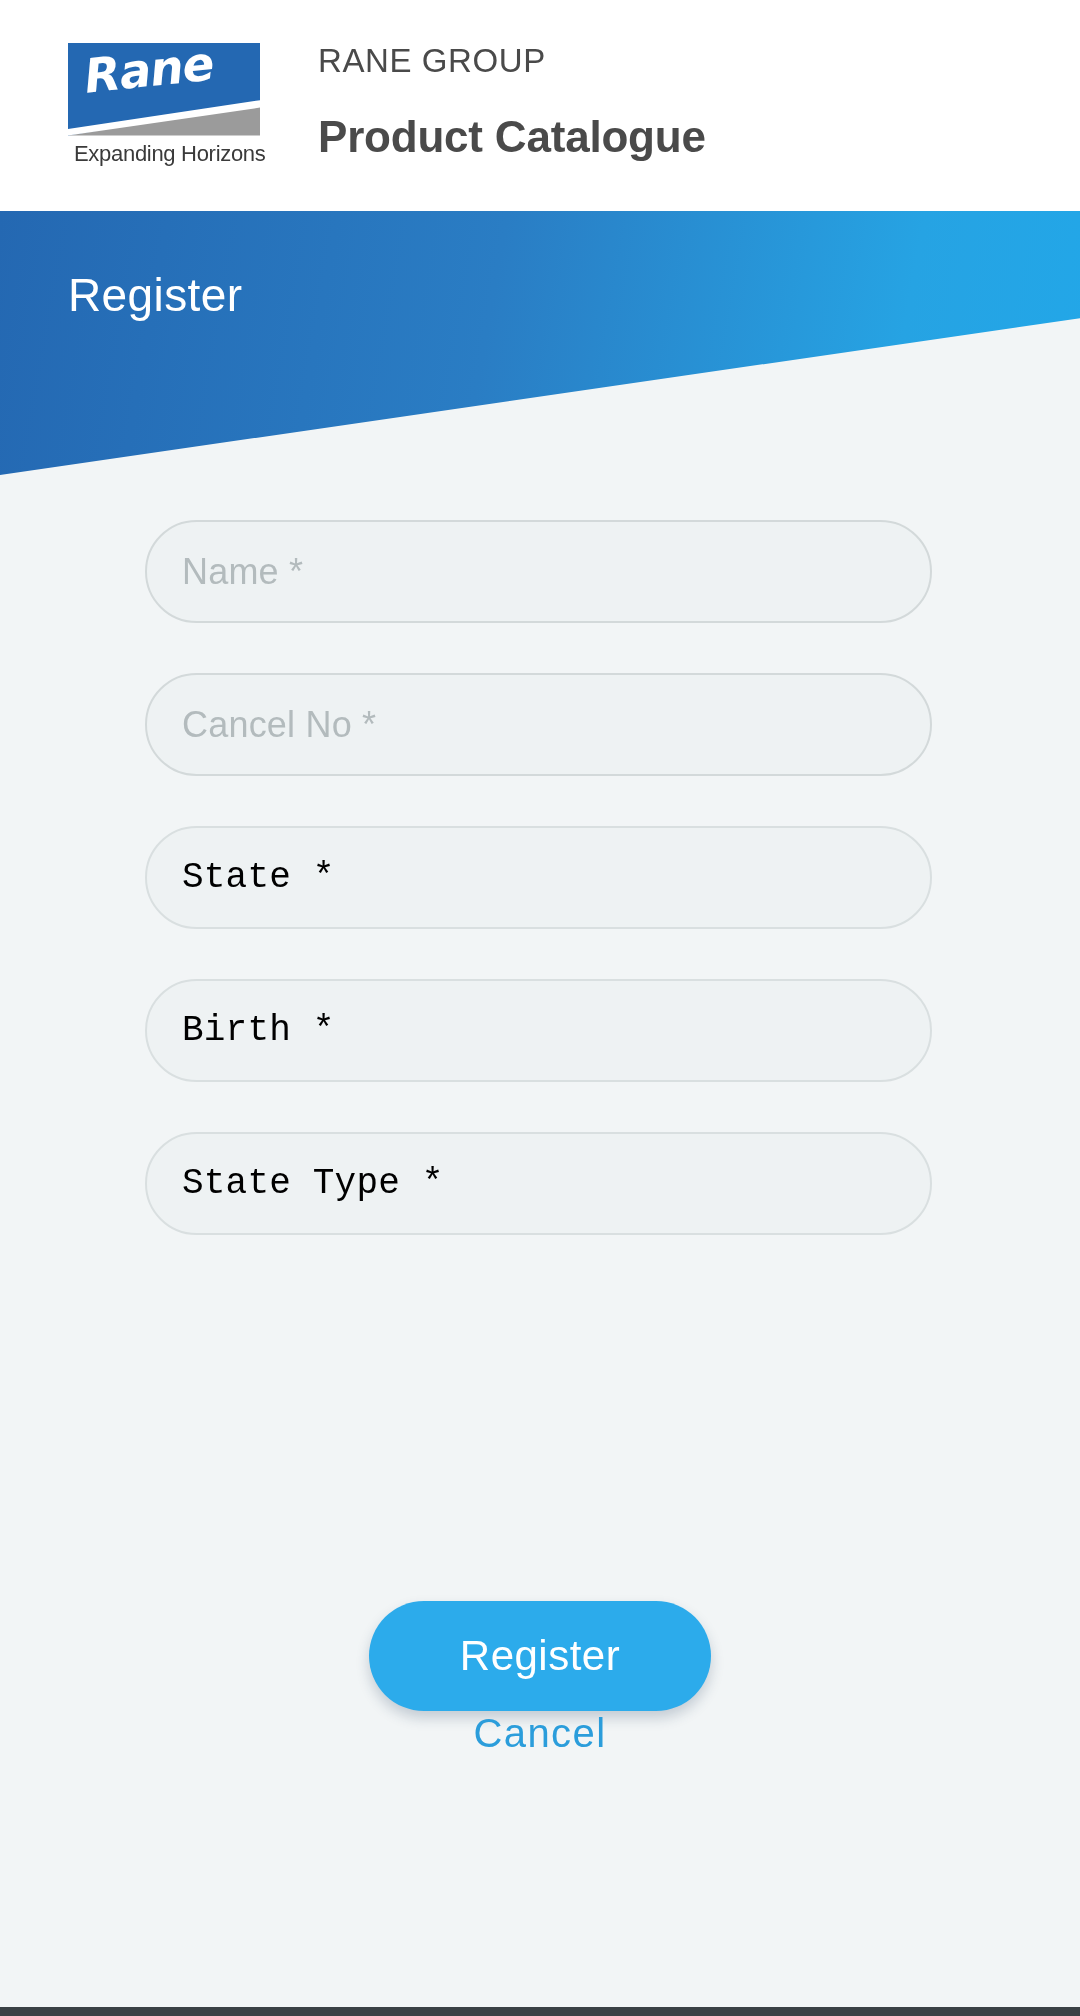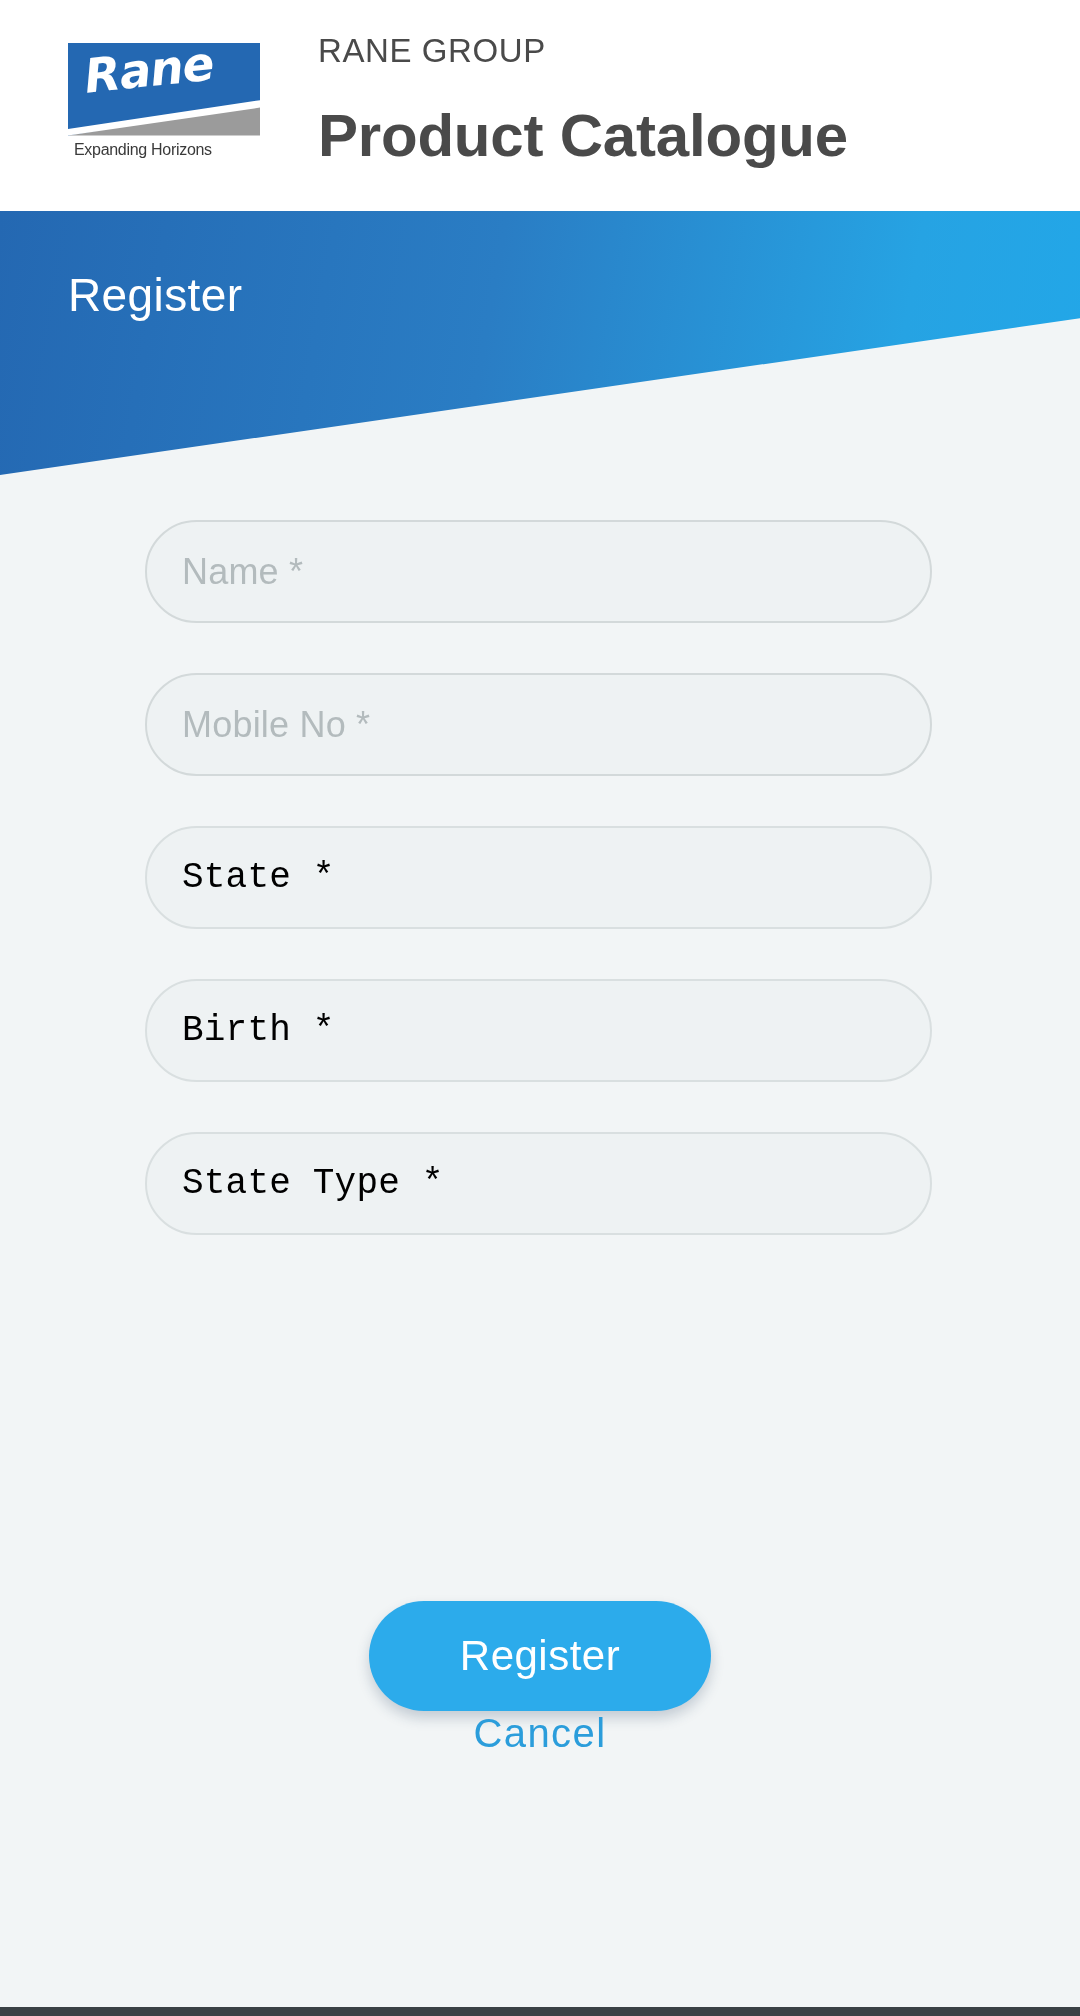--- a/index.html
+++ b/index.html
@@ -90,21 +90,21 @@
     transform: rotate(-6deg);
     transform-origin: left top;
     line-height: 1;
     white-space: nowrap;
   }
   .logo-tagline {
     position: absolute;
     left: 6px;
     top: 98px;
     font-family: "Liberation Sans", sans-serif;
-    font-size: 16px;
+    font-size: 22px;
     color: #3a3a3a;
     letter-spacing: -0.3px;
     white-space: nowrap;
   }
 
   .header-titles {
     margin-left: 58px;
     display: flex;
     flex-direction: column;
     justify-content: flex-start;
@@ -114,21 +114,21 @@
   .header-eyebrow {
     font-family: "Liberation Sans", sans-serif;
     font-size: 33px;
     font-weight: 400;
     color: #4a4a4a;
     letter-spacing: 0.6px;
     line-height: 1.25;
   }
   .header-title {
     font-family: "Liberation Sans", sans-serif;
-    font-size: 60px;
+    font-size: 44px;
     font-weight: 700;
     color: #4a4a4a;
     letter-spacing: -0.2px;
     line-height: 1.3;
     margin-top: 6px;
   }
 
   
   .hero-banner {
     position: absolute;
@@ -263,21 +263,21 @@
   <div class="hero-banner"></div>
   <div class="hero-title">Register</div>
 
   <div class="register-form">
 
     <div class="field">
       <span class="field-label">Name *</span>
     </div>
 
     <div class="field">
-      <span class="field-label">Mobile No *</span>
+      <span class="field-label">Cancel No *</span>
     </div>
 
 
 
     <div class="field tone-faint">
       <span class="field-label">State *</span>
     </div>
 
     <div class="field tone-faint">
       <span class="field-label">Birth *</span>

